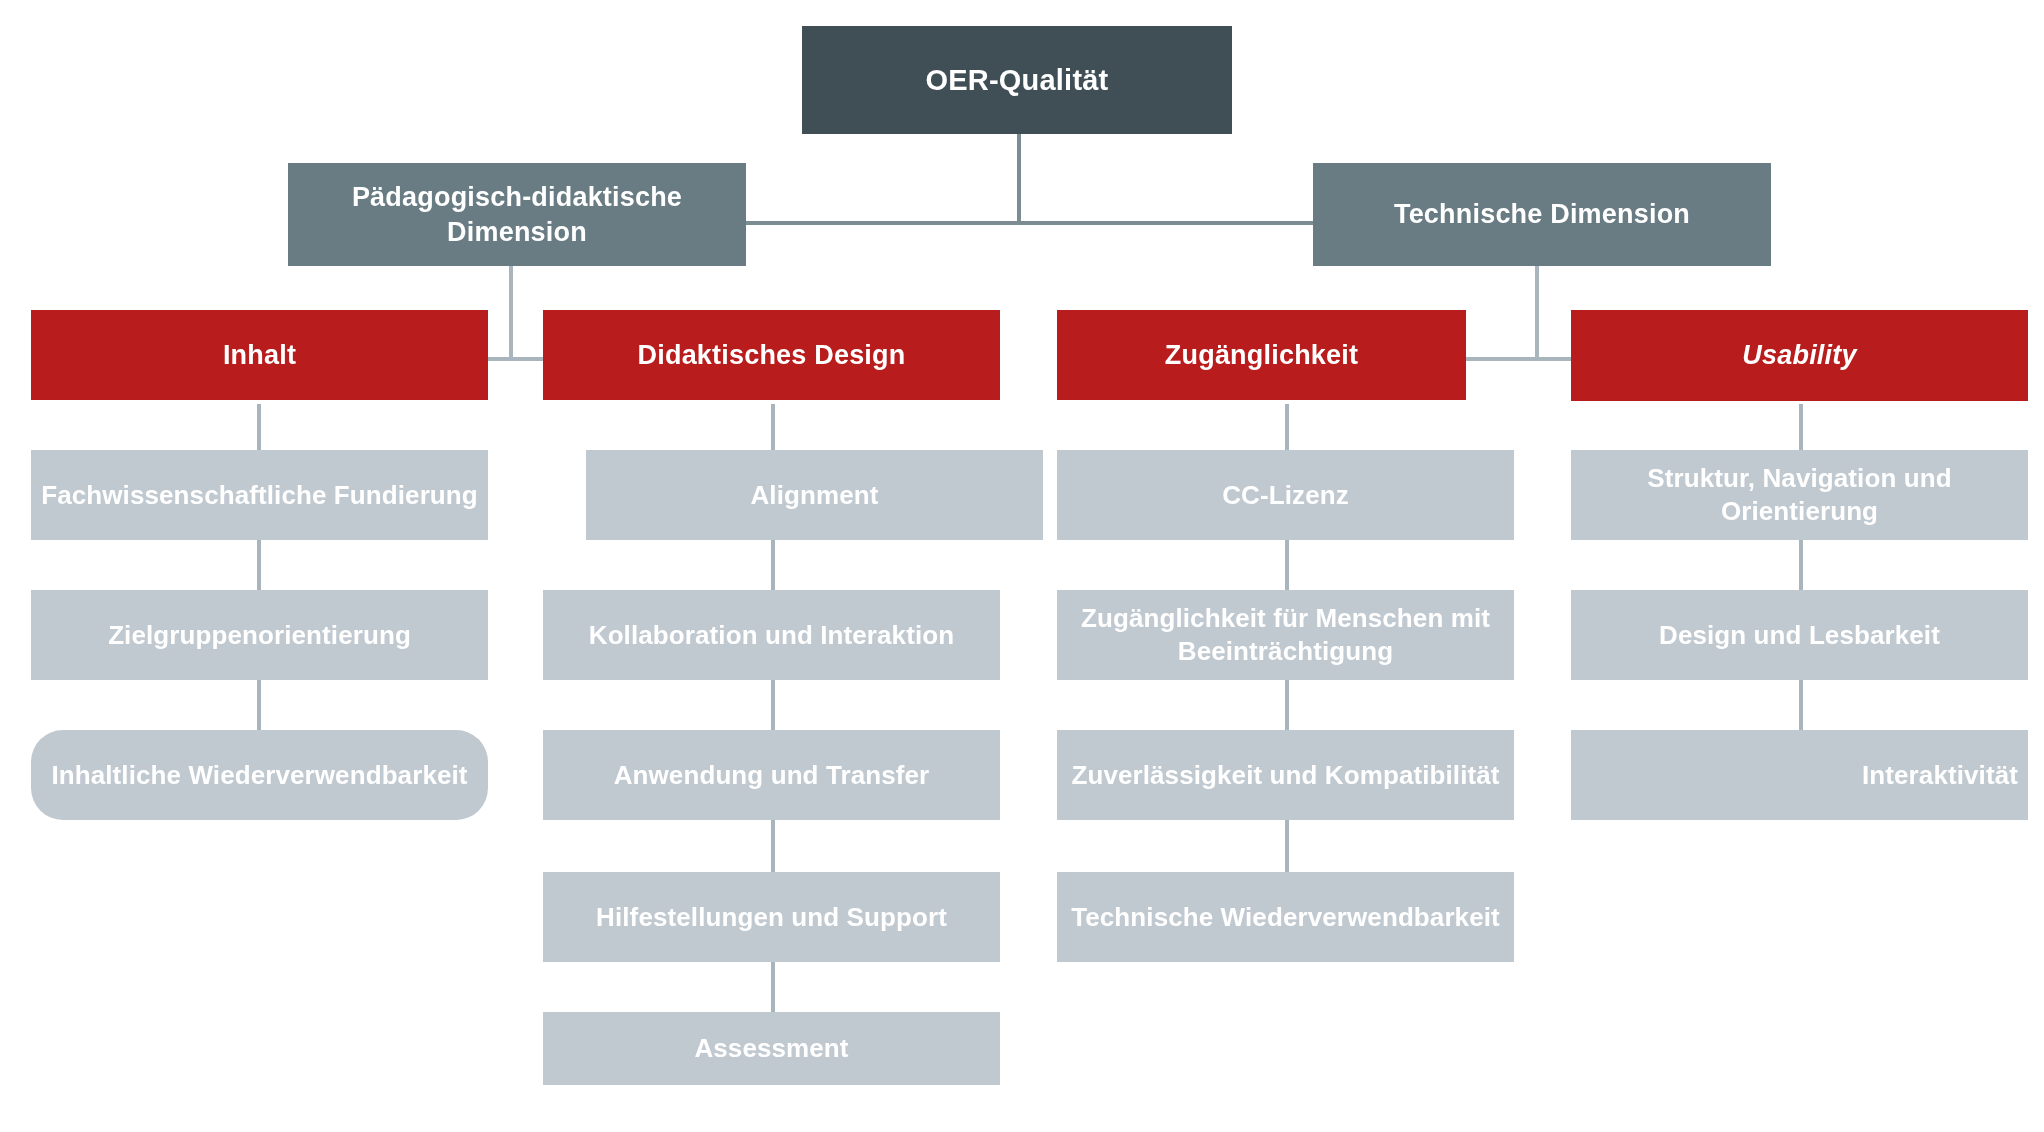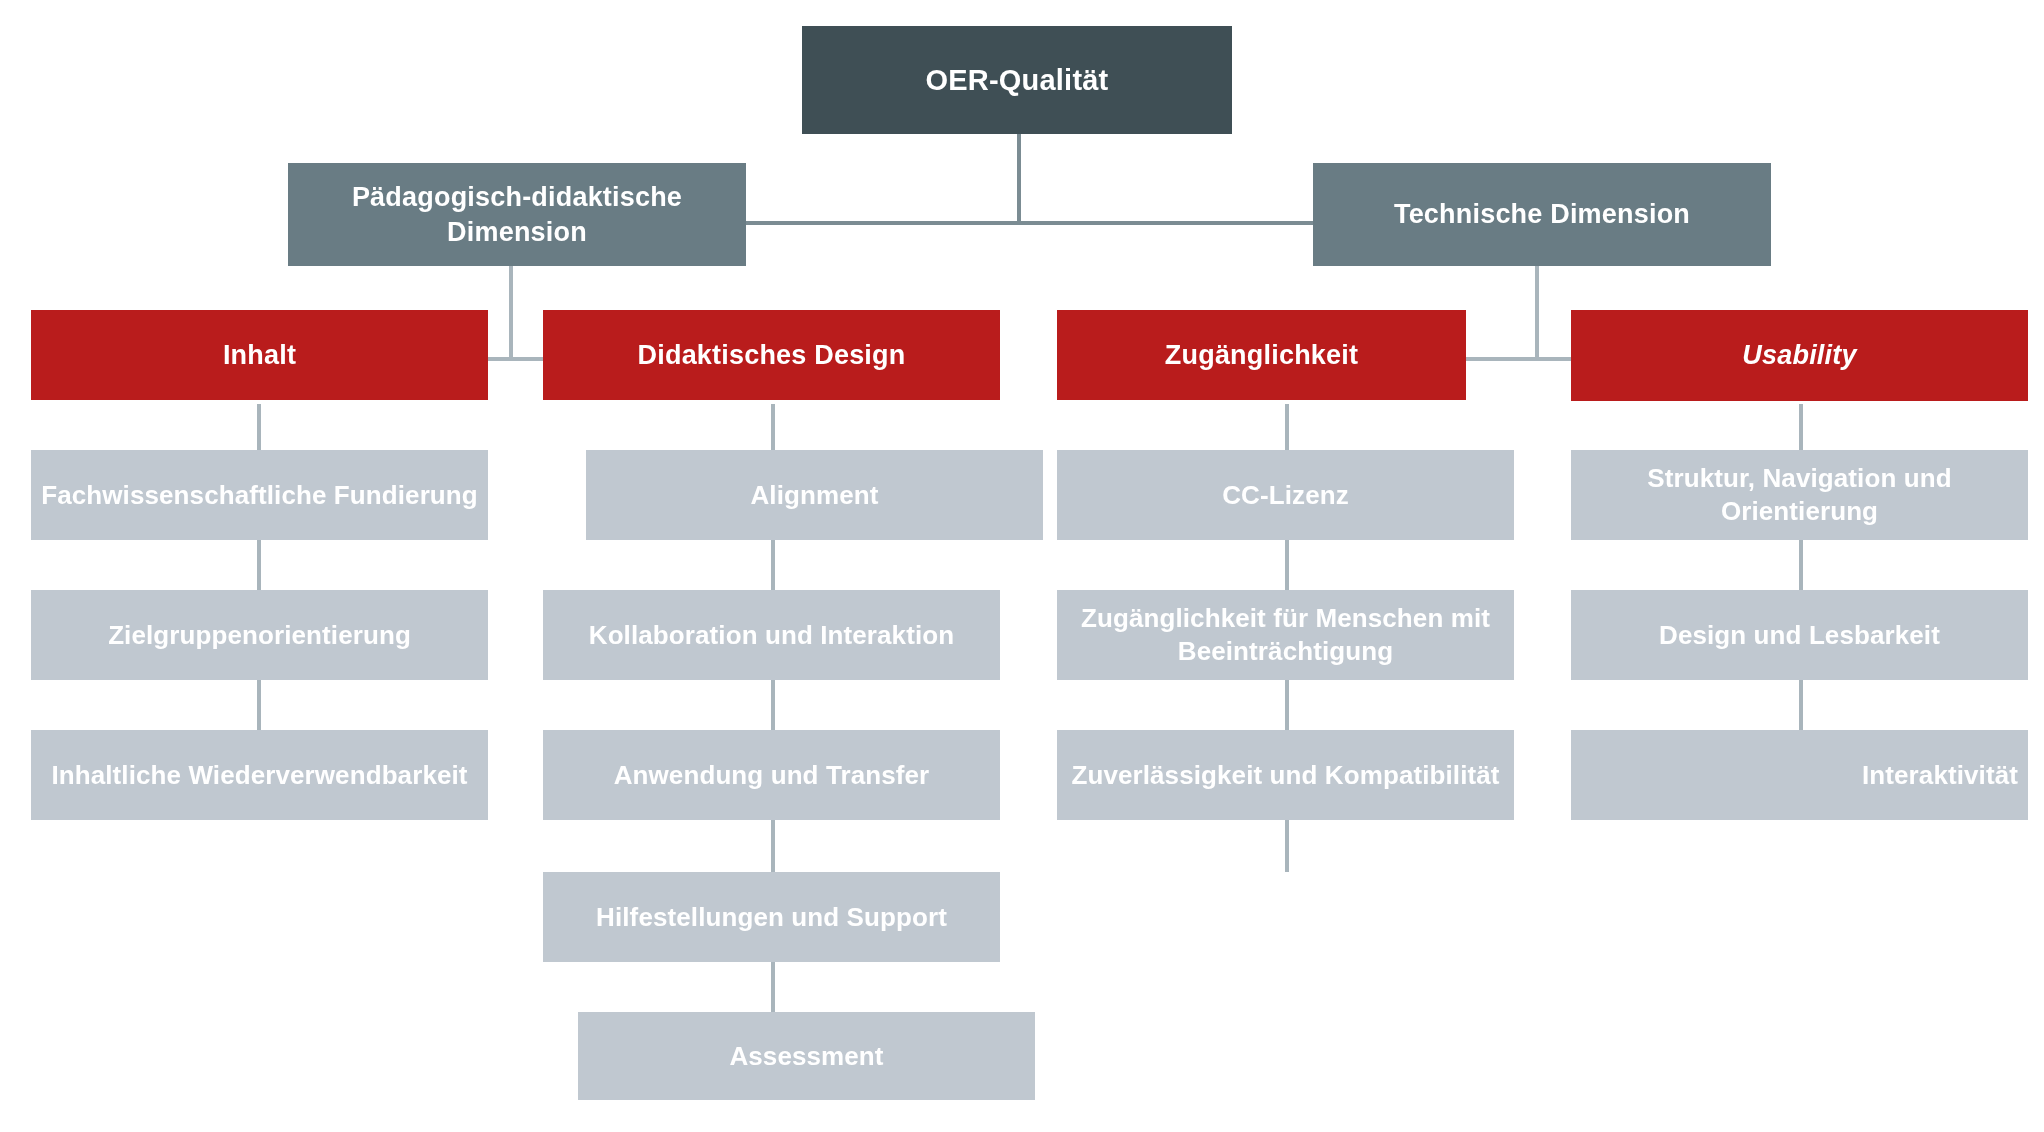--- a/index.html
+++ b/index.html
@@ -91,48 +91,51 @@
   <div class="node lvl-cat" style="left:1571px; top:310px; width:457px; height:91px;font-style:italic;">
     <span>Usability</span>
   </div>
 
   <div class="node lvl-leaf" style="left:31px; top:450px; width:457px; height:90px;">
     <span>Fachwissenschaftliche Fundierung</span>
   </div>
   <div class="node lvl-leaf" style="left:31px; top:590px; width:457px; height:90px;">
     <span>Zielgruppenorientierung</span>
   </div>
-  <div class="node lvl-leaf" style="left:31px; top:730px; width:457px; height:90px;">
+  <div class="node lvl-leaf" style="left:31px; top:730px; width:457px; height:90px;border-radius:32px;">
     <span>Inhaltliche Wiederverwendbarkeit</span>
   </div>
 
   <div class="node lvl-leaf" style="left:543px; top:450px; width:457px; height:90px;margin-left:43px;">
     <span>Alignment</span>
   </div>
   <div class="node lvl-leaf" style="left:543px; top:590px; width:457px; height:90px;">
     <span>Kollaboration und Interaktion</span>
   </div>
   <div class="node lvl-leaf" style="left:543px; top:730px; width:457px; height:90px;">
     <span>Anwendung und Transfer</span>
   </div>
   <div class="node lvl-leaf" style="left:543px; top:872px; width:457px; height:90px;">
     <span>Hilfestellungen und Support</span>
   </div>
-  <div class="node lvl-leaf" style="left:543px; top:1012px; width:457px; height:88px;margin-left:35px;">
+  <div class="node lvl-leaf" style="left:543px; top:1012px; width:457px; height:73px;">
     <span>Assessment</span>
   </div>
 
   <div class="node lvl-leaf" style="left:1057px; top:450px; width:457px; height:90px;">
     <span>CC-Lizenz</span>
   </div>
   <div class="node lvl-leaf" style="left:1057px; top:590px; width:457px; height:90px;">
     <span>Zugänglichkeit für Menschen mit Beeinträchtigung</span>
   </div>
   <div class="node lvl-leaf" style="left:1057px; top:730px; width:457px; height:90px;">
     <span>Zuverlässigkeit und Kompatibilität</span>
+  </div>
+  <div class="node lvl-leaf" style="left:1057px; top:872px; width:457px; height:90px;">
+    <span>Technische Wiederverwendbarkeit</span>
   </div>
 
   <div class="node lvl-leaf" style="left:1571px; top:450px; width:457px; height:90px;">
     <span>Struktur, Navigation und Orientierung</span>
   </div>
   <div class="node lvl-leaf" style="left:1571px; top:590px; width:457px; height:90px;">
     <span>Design und Lesbarkeit</span>
   </div>
   <div class="node lvl-leaf" style="left:1571px; top:730px; width:457px; height:90px;text-align:right;">
     <span>Interaktivität</span>

